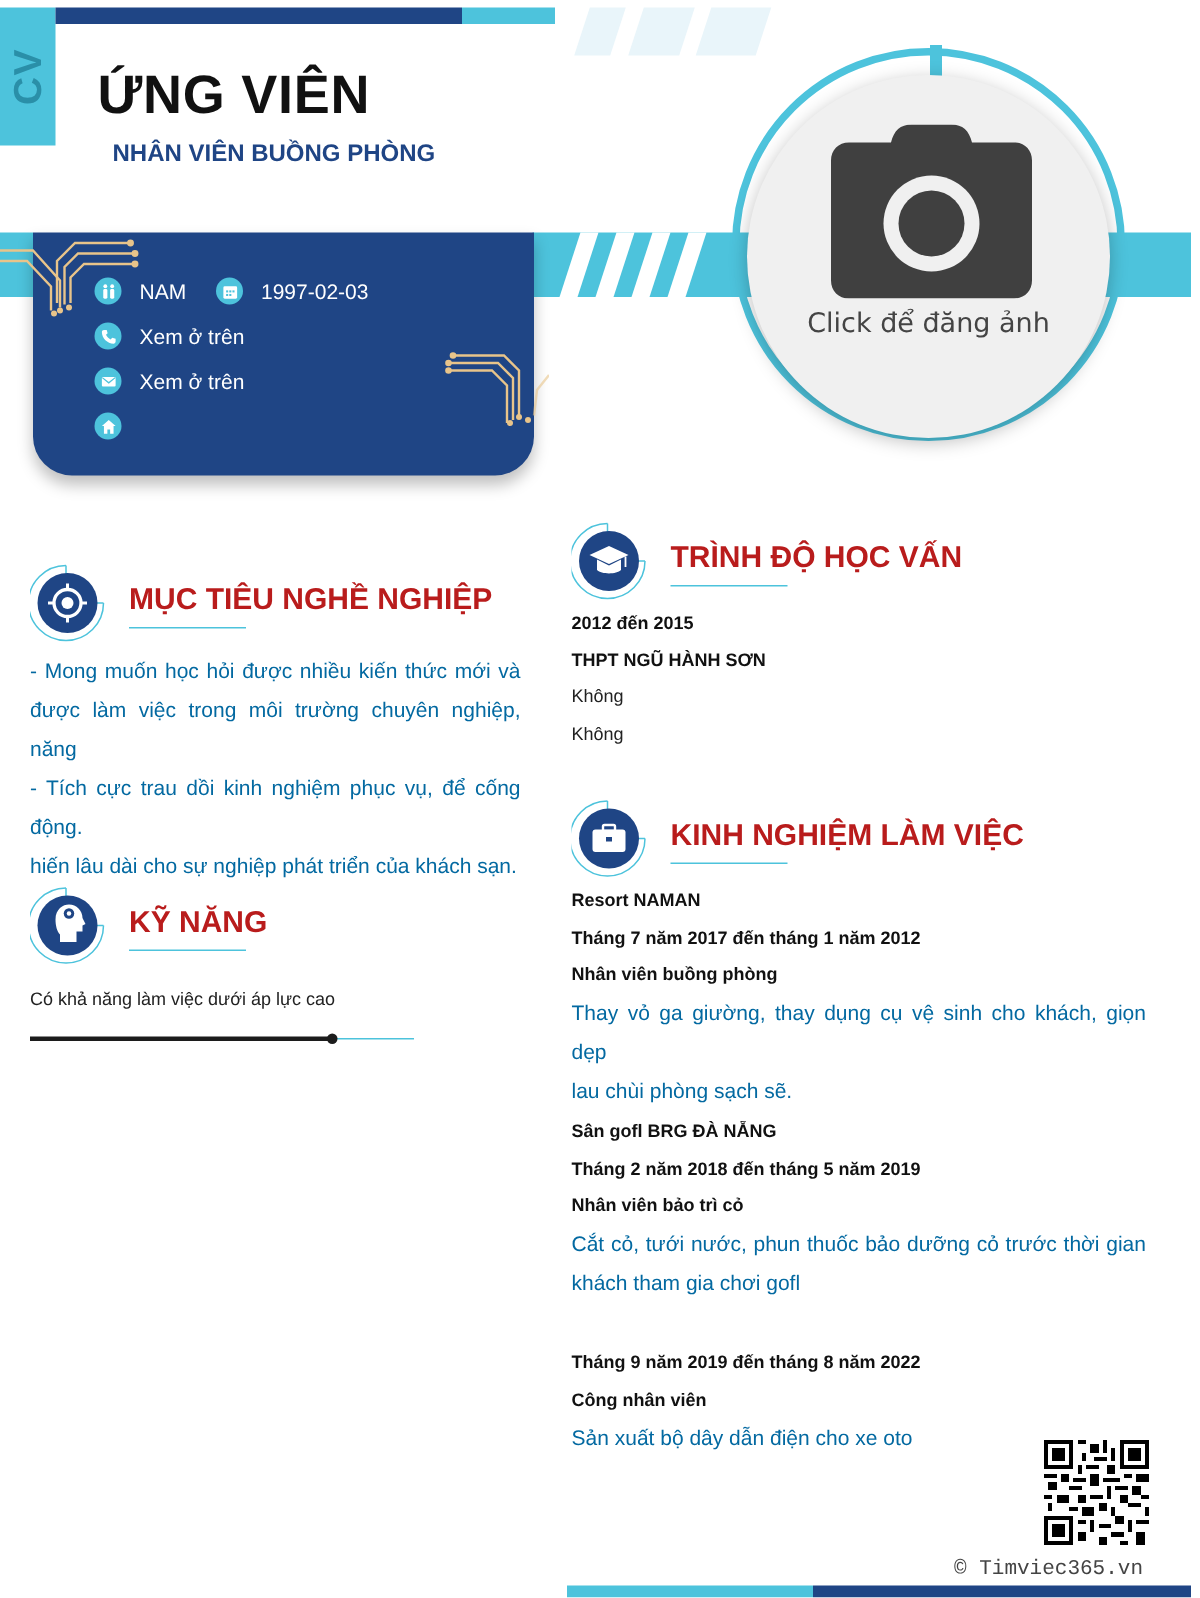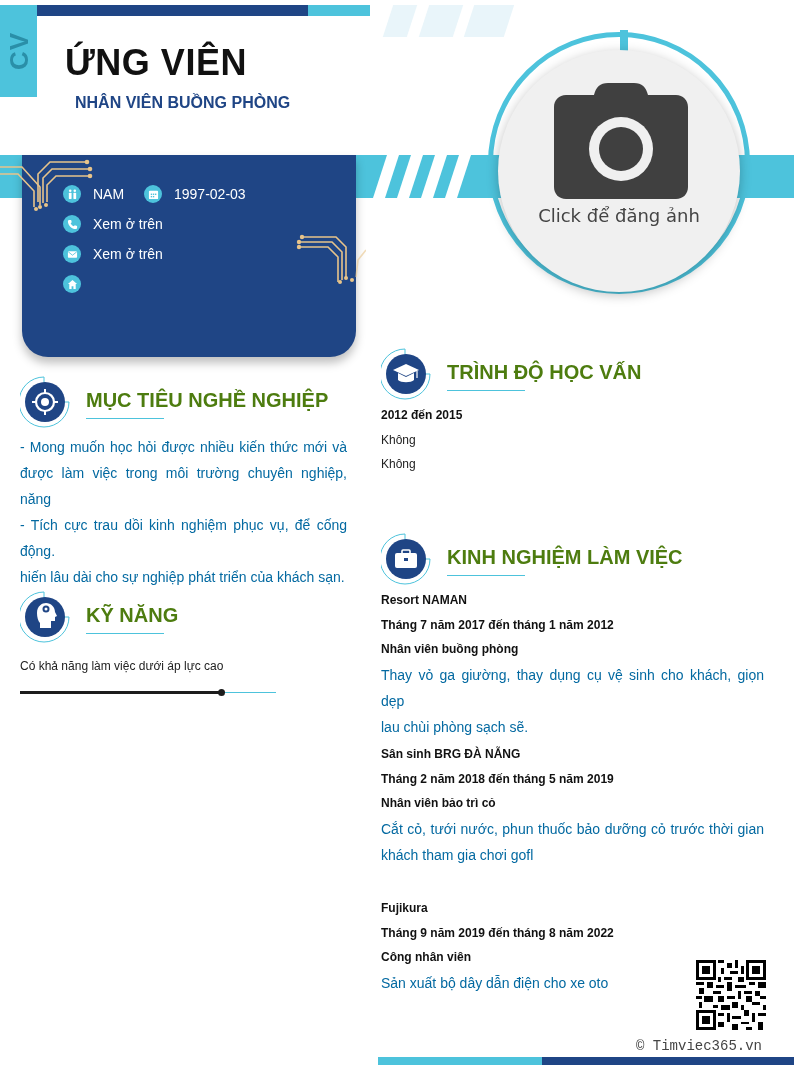--- a/index.html
+++ b/index.html
@@ -19,21 +19,21 @@
   .name { left: 65px; top: 42px; font-size: 36px; font-weight: bold; color: #111; letter-spacing: 0.5px; }
   .job-title { left: 75px; top: 94px; font-size: 16px; font-weight: bold; color: #1f4585; }
 
   
   .band-left { left: 0; top: 155px; width: 22px; height: 43px; background: #4dc3dc; }
   .band-mid { left: 355px; top: 155px; width: 170px; height: 43px; background: #4dc3dc; }
   .band-slash { top: 155px; height: 43px; width: 12px; background: #fff; transform: skewX(-18deg); }
   .band-right { left: 730px; top: 155px; width: 64px; height: 43px; background: #4dc3dc; }
 
   
-  .info-card { left: 22px; top: 155px; width: 334px; height: 202px; background: #1f4585;
+  .info-card { left: 22px; top: 155px; width: 334px; height: 162px; background: #1f4585;
     border-radius: 0 0 26px 26px; box-shadow: 0 6px 10px rgba(0,0,0,0.25); color: #fff; }
   .info-row { position: absolute; display: flex; align-items: flex-start; font-size: 14px; line-height: 20px; }
   .info-icon { width: 18px; height: 18px; border-radius: 50%; background: #4dc3dc; display: inline-flex;
     align-items: center; justify-content: center; margin-right: 12px; flex: 0 0 18px; margin-top: 1px; }
   .info-icon svg { width: 11px; height: 11px; fill: #fff; }
 
   .circuit { position: absolute; }
 
   
   .avatar-ring { left: 488px; top: 32px; width: 262px; height: 262px; border-radius: 50%;
@@ -41,21 +41,21 @@
   .avatar-notch { left: 620px; top: 30px; width: 8px; height: 22px; background: #4dc3dc; }
   .avatar { left: 498px; top: 50px; width: 242px; height: 242px; border-radius: 50%; background: #f0f0f0;
     box-shadow: 0 3px 12px rgba(0,0,0,0.25); cursor: pointer; }
   .camera { position: absolute; left: 56px; top: 33px; width: 134px; height: 116px; }
   .avatar-label { position: absolute; left: 0; width: 100%; top: 155px; text-align: center;
     font-family: "DejaVu Sans", sans-serif; font-size: 18px; color: #444; }
 
   
   .sec-head { position: absolute; height: 52px; }
   .sec-icon { position: absolute; left: 0; top: 0; width: 52px; height: 52px; }
-  .sec-title { position: absolute; left: 66px; top: 13px; font-size: 20px; font-weight: bold; color: #4d7c0f; white-space: nowrap; }
+  .sec-title { position: absolute; left: 66px; top: 13px; font-size: 20px; font-weight: bold; color: #b91c1c; white-space: nowrap; }
   .sec-underline { position: absolute; left: 66px; top: 42px; width: 78px; height: 1px; background: #4dc3dc; }
 
   .body-text { font-size: 14px; line-height: 26px; color: #0369a1; }
   .justify { text-align: justify; }
   .bold { font-weight: bold; color: #111; }
   .line { height: 24.6px; line-height: 24.6px; font-size: 12px; white-space: nowrap; }
 
   .skill-track { left: 20px; top: 692px; width: 256px; height: 1px; background: #4dc3dc; }
   .skill-fill { left: 20px; top: 691px; width: 202px; height: 3px; background: #1c1c1c; }
   .skill-knob { left: 218px; top: 689px; width: 7px; height: 7px; border-radius: 50%; background: #1c1c1c; }
@@ -228,20 +228,21 @@
     <circle cx="25" cy="26" r="20" fill="#1f4585"></circle>
     <path d="M12 22 L25 16 L38 22 L25 28 Z" fill="#fff"></path>
     <path d="M17 25 L17 32 C20 35 30 35 33 32 L33 25 L25 29 Z" fill="#fff"></path>
     <path d="M36 23 L36 30" stroke="#fff" stroke-width="1.2"></path>
   </svg>
   <div class="sec-title">TRÌNH ĐỘ HỌC VẤN</div>
   <div class="sec-underline"></div>
 </div>
 <div class="abs" style="left:381px;top:403px;width:390px;">
   <div class="line bold">2012 đến 2015</div>
+  <div class="line bold">THPT NGŨ HÀNH SƠN</div>
   <div class="line">Không</div>
   <div class="line">Không</div>
 </div>
 
 <div class="sec-head" style="left:381px;top:533px;width:320px;">
   <svg class="sec-icon" viewBox="0 0 52 52">
     <path d="M24 1 A25 25 0 1 0 49 26" stroke="#4dc3dc" stroke-width="1" fill="none"></path>
     <path d="M24 1 L24 10 M49 26 L40 26" stroke="#4dc3dc" stroke-width="1"></path>
     <circle cx="25" cy="26" r="20" fill="#1f4585"></circle>
     <rect x="21" y="17" width="8" height="4" rx="1" stroke="#fff" stroke-width="1.6" fill="none"></rect>
@@ -256,31 +257,30 @@
   <div class="line bold">Resort NAMAN</div>
   <div class="line bold">Tháng 7 năm 2017 đến tháng 1 năm 2012</div>
   <div class="line bold">Nhân viên buồng phòng</div>
   <div class="body-text justify">
     <div style="text-align-last:justify;">Thay vỏ ga giường, thay dụng cụ vệ sinh cho khách, giọn dẹp</div>
     <div>lau chùi phòng sạch sẽ.</div>
   </div>
 </div>
 
 <div class="abs" style="left:381px;top:742px;width:383px;">
-  <div class="line bold">Sân sinh BRG ĐÀ NẴNG</div>
+  <div class="line bold">Sân gofl BRG ĐÀ NẴNG</div>
   <div class="line bold">Tháng 2 năm 2018 đến tháng 5 năm 2019</div>
   <div class="line bold">Nhân viên bảo trì cỏ</div>
   <div class="body-text justify">
     <div style="text-align-last:justify;">Cắt cỏ, tưới nước, phun thuốc bảo dưỡng cỏ trước thời gian</div>
     <div>khách tham gia chơi gofl</div>
   </div>
 </div>
 
 <div class="abs" style="left:381px;top:896px;width:300px;">
-  <div class="line bold">Fujikura</div>
   <div class="line bold">Tháng 9 năm 2019 đến tháng 8 năm 2022</div>
   <div class="line bold">Công nhân viên</div>
   <div class="body-text">
     <div>Sản xuất bộ dây dẫn điện cho xe oto</div>
   </div>
 </div>
 
 <svg class="abs qr" viewBox="0 0 25 25" shape-rendering="crispEdges">
   <rect width="25" height="25" fill="#fff"></rect>
   <g fill="#000">

